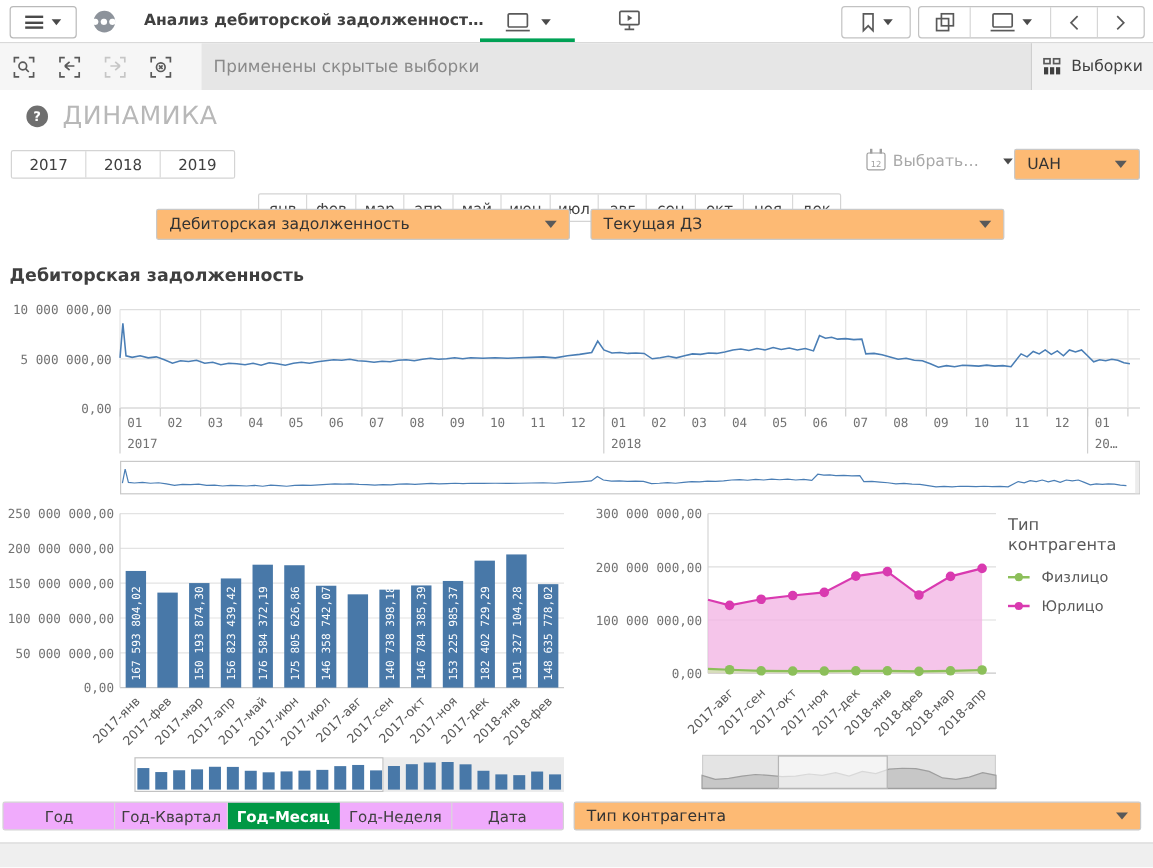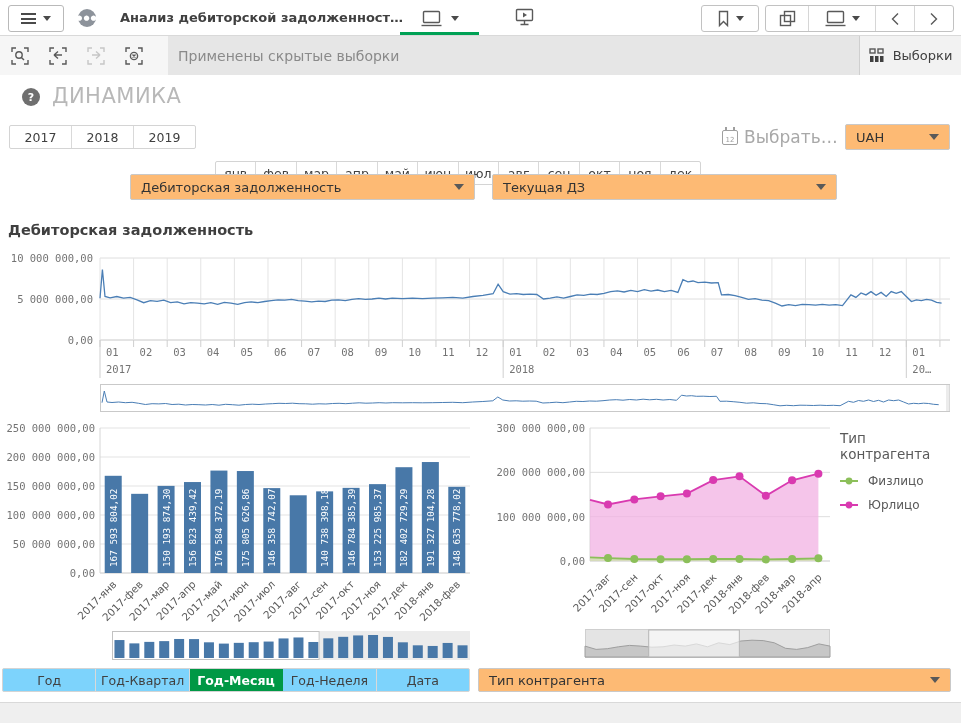--- a/index.html
+++ b/index.html
@@ -36,21 +36,21 @@
   .help-circle{position:absolute;left:22px;top:88px;width:18px;height:18px;border-radius:50%;background:#6f6f6f;color:#fff;font-size:11px;font-weight:bold;display:flex;align-items:center;justify-content:center;cursor:pointer;}
   .page-title{position:absolute;left:52px;top:84px;font-size:21px;color:#b8b8b8;letter-spacing:.5px;}
 
   
   .seg-group{position:absolute;top:125px;height:24px;display:flex;border:1px solid #d4d4d4;border-radius:2px;background:#fff;box-sizing:border-box;}
   .seg-group .cell{flex:1;display:flex;align-items:center;justify-content:center;font-size:12.5px;color:#404040;border-right:1px solid #d9d9d9;cursor:pointer;white-space:nowrap;}
   .seg-group .cell:last-child{border-right:none;text-align:center;}
   .years-group{left:9px;width:187px;}
   .months-group{left:215px;width:486px;margin-top:36px;}
   .datepick{position:absolute;left:722px;top:127px;display:flex;align-items:center;gap:6px;cursor:pointer;}
-  .datepick .dlabel{font-size:17px;color:#a8a8a8;}
+  .datepick .dlabel{font-size:13px;color:#a8a8a8;}
   .cal{width:16px;height:15px;border:1.4px solid #9f9f9f;border-radius:2px;position:relative;display:flex;align-items:flex-end;justify-content:center;font-size:7px;color:#9f9f9f;box-sizing:border-box;}
   .cal:before{content:"";position:absolute;top:-4px;left:2px;width:2px;height:4px;background:#9f9f9f;}
   .cal:after{content:"";position:absolute;top:-4px;right:2px;width:2px;height:4px;background:#9f9f9f;}
   .dropdown{position:absolute;height:26px;border:1px solid #c9c9c9;border-radius:2px;background:#fdba74;display:flex;align-items:center;box-sizing:border-box;padding:0 10px;cursor:pointer;font-size:13px;color:#333;}
   .dropdown .dd-caret{margin-left:auto;width:0;height:0;border-left:5px solid transparent;border-right:5px solid transparent;border-top:6px solid #595959;}
   .dd-uah{left:845px;top:124px;width:105px;}
   .dd-measure{left:130px;top:174px;width:345px;}
   .dd-sub{left:492px;top:174px;width:345px;justify-content:center;}
   .dd-bottom{left:478px;top:668px;width:473px;height:24px;}
 
@@ -65,21 +65,21 @@
   #bar-chart{left:0;top:420px;}
   #nav-bars{left:112px;top:631px;}
   #area-chart{left:490px;top:420px;}
   #nav-area{left:585px;top:629px;}
 
   .legend{position:absolute;left:840px;top:430px;width:118px;}
   .legend .ltitle{font-size:13.5px;color:#595959;margin-bottom:12px;}
   .legend .litem{display:flex;align-items:center;gap:8px;font-size:12px;color:#595959;margin-bottom:10px;cursor:pointer;}
 
   
-  .gran-group{position:absolute;left:2px;top:668px;width:468px;height:24px;display:flex;border:1px solid #d4d4d4;border-radius:2px;background:#7dd3fc;box-sizing:border-box;}
+  .gran-group{position:absolute;left:2px;top:668px;width:468px;height:24px;display:flex;border:1px solid #d4d4d4;border-radius:2px;background:#f0abfc;box-sizing:border-box;}
   .gran-group .cell{flex:1;display:flex;align-items:center;justify-content:center;font-size:12.5px;color:#404040;border-right:1px solid #d9d9d9;cursor:pointer;}
   .gran-group .cell:last-child{border-right:none;}
   .gran-group .cell.active{background:#009845;color:#fff;font-weight:bold;border-right-color:#009845;}
 
   .footer{position:absolute;left:0;top:702px;width:961px;height:21px;background:#efefef;border-top:1px solid #d9d9d9;}
   .icon-stroke{stroke:#595959;fill:none;stroke-width:1.4;}
 </style>
 </head>
 <body>
 

